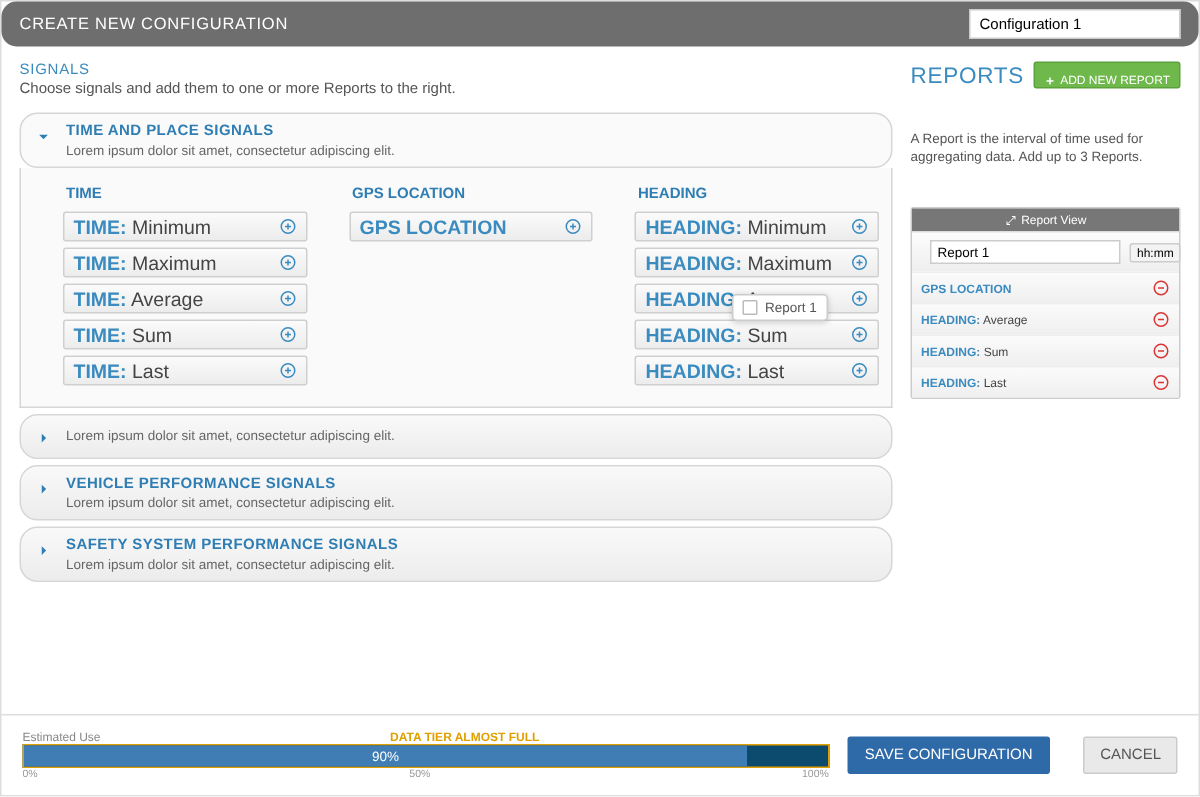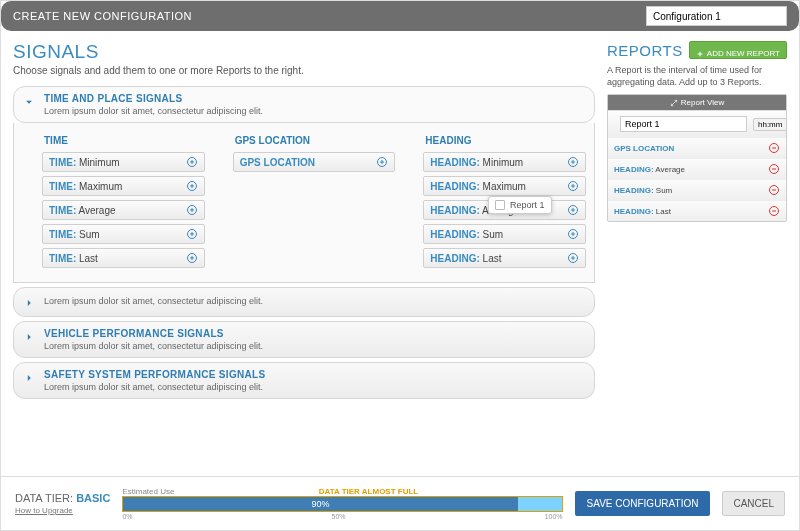--- a/index.html
+++ b/index.html
@@ -9,38 +9,38 @@
   
   .topbar { background: #6e6e6e; height: 30px; display: flex; align-items: center; justify-content: space-between; padding: 0 12px; border-radius: 10px; }
   .topbar-title { color: #fff; font-size: 11px; letter-spacing: .5px; }
   .topbar-input { background: #fff; border: 1px solid #ccc; height: 20px; width: 141px; font-size: 10px; padding: 0 6px; }
 
   
   .main { flex: 1; display: flex; padding: 10px 12px 0 12px; gap: 12px; overflow: hidden; }
 
   
   .signals { flex: 1; display: flex; flex-direction: column; }
-  .sig-header { color: #3a8bbf; font-size: 19px; font-weight: 400; letter-spacing: .5px; margin-bottom: 2px; }
+  .sig-header { color: #3a8bbf; font-size: 10px; font-weight: 400; letter-spacing: .5px; margin-bottom: 2px; }
   .sig-sub { font-size: 10px; color: #555; margin-bottom: 10px; }
   .accordion { border: 1px solid #d6d6d6; border-radius: 12px; background: linear-gradient(#f9f9f9,#ececec); padding: 6px 8px 6px 8px; display: flex; align-items: flex-start; gap: 8px; margin-bottom: 4px; }
   .accordion.open { background: #fafafa; }
   .chev { width: 14px; height: 14px; margin-top: 2px; fill: #2f7eb3; }
   .acc-title { color: #2f7eb3; font-size: 10px; font-weight: 600; letter-spacing: .3px; }
   .acc-desc { color: #666; font-size: 9px; margin-top: 2px; }
 
   .sig-groups { display: flex; gap: 28px; padding: 6px 8px 10px 28px; border-left:1px solid #d6d6d6; border-right:1px solid #d6d6d6; border-bottom:1px solid #d6d6d6; margin-top:-4px; margin-bottom:4px; background:#fafafa; }
   .sig-col { flex: 1; }
   .sig-col-title { color: #2f7eb3; font-size: 10px; font-weight: 600; margin: 6px 0 6px 2px; }
   .sig-pill { background: linear-gradient(#fbfbfb,#ececec); border:1px solid #cfcfcf; border-radius:2px; height:20px; display:flex; align-items:center; justify-content:space-between; padding:0 6px; margin-bottom:4px; cursor:pointer; }
-  .sig-pill .label { font-size:10px; color:#444; }
+  .sig-pill .label { font-size:13px; color:#444; }
   .sig-pill .label .pre { color:#3a8bbf; font-weight:600; }
   .plus { width:12px; height:12px; fill:#3a8bbf; }
 
   
-  .reports { width: 180px; display: flex; flex-direction: column; }
+  .reports { width: 180px; display: flex; flex-direction: column; gap: 22px; }
   .rep-header { display:flex; align-items:center; justify-content:space-between; margin-bottom:2px; }
   .rep-title { color:#3a8bbf; font-size:15px; letter-spacing:.5px; }
   .add-rep { background:#6fb84b; border:1px solid #5ca13b; color:#fff; font-size:8px; height:18px; padding: 0 6px; display:flex; align-items:flex-end; gap:3px; cursor:pointer; border-radius:2px; }
   .rep-sub { font-size:9px; color:#555; line-height:1.3; margin:4px 0 6px; }
 
   .rep-box { border:1px solid #ccc; border-radius:2px; }
   .rep-view { background:#777; color:#fff; text-align:center; font-size:8px; padding:3px 0; display:flex; align-items:center; justify-content:center; gap:3px; cursor:pointer; }
   .rep-row { display:flex; align-items:center; justify-content:space-between; border-top:1px solid #ddd; padding:4px 6px; }
   .rep-name-row { background: linear-gradient(#fdfdfd,#eee); padding:5px 6px; }
   .rep-name-row .chev { width:10px; height:10px; margin:0; }
@@ -55,25 +55,25 @@
   .ghost .chk { width:10px; height:10px; border:1px solid #bbb; border-radius:1px; }
 
   
   .footer { border-top:1px solid #ddd; height:54px; display:flex; align-items:center; padding:0 14px; gap:12px; }
   .tier { font-size:11px; color:#666; }
   .tier .basic { color:#3a8bbf; font-weight:600; }
   .upgrade { font-size:8px; color:#777; text-decoration:underline; display:block; margin-top:2px; cursor:pointer; }
   .est { flex:1; }
   .est-top { display:flex; justify-content:space-between; font-size:8px; color:#888; }
   .est-top .warn { color:#e0a000; font-weight:600; }
-  .bar-wrap { border:1px solid #e0a000; height:16px; position:relative; background:#7dd3fc; }
+  .bar-wrap { border:1px solid #e0a000; height:16px; position:relative; background:#0c4a6e; }
   .bar-fill { background:#3f7db4; height:100%; color:#fff; font-size:9px; display:flex; align-items:center; justify-content:center; }
   .ticks { display:flex; justify-content:space-between; font-size:7px; color:#999; margin-top:1px; }
   .save-btn { background:#2f6aa8; color:#fff; border:none; font-size:10px; padding:7px 12px; cursor:pointer; border-radius:2px; }
-  .cancel-btn { background:#e9e9e9; border:1px solid #ccc; font-size:10px; padding:6px 10px; cursor:pointer; border-radius:2px; color:#555; }
+  .cancel-btn { background:#e9e9e9; border:1px solid #ccc; font-size:10px; padding:6px 10px; cursor:pointer; border-radius:2px; color:#555;margin-left:10px; }
 </style>
 </head>
 <body>
 
 <div class="canvas">
 
   <div class="topbar">
     <span class="topbar-title">CREATE NEW CONFIGURATION</span>
     <input class="topbar-input" value="Configuration 1" style="">
   </div>
@@ -271,26 +271,20 @@
     </div>
 
   </div>
 
   <div class="ghost">
     <span class="chk"></span>
     <span>Report 1</span>
   </div>
 
   <div class="footer">
-    <div>
-      <div class="tier">
-        <span>DATA TIER:</span> <span class="basic">BASIC</span>
-      </div>
-      <a class="upgrade">How to Upgrade</a>
-    </div>
     <div class="est">
       <div class="est-top">
         <span>Estimated Use</span>
         <span class="warn">DATA TIER ALMOST FULL</span>
         <span></span>
       </div>
       <div class="bar-wrap">
         <div class="bar-fill" id="bar-fill" style="width: 90%;">
             <span>90%</span>
           </div>

